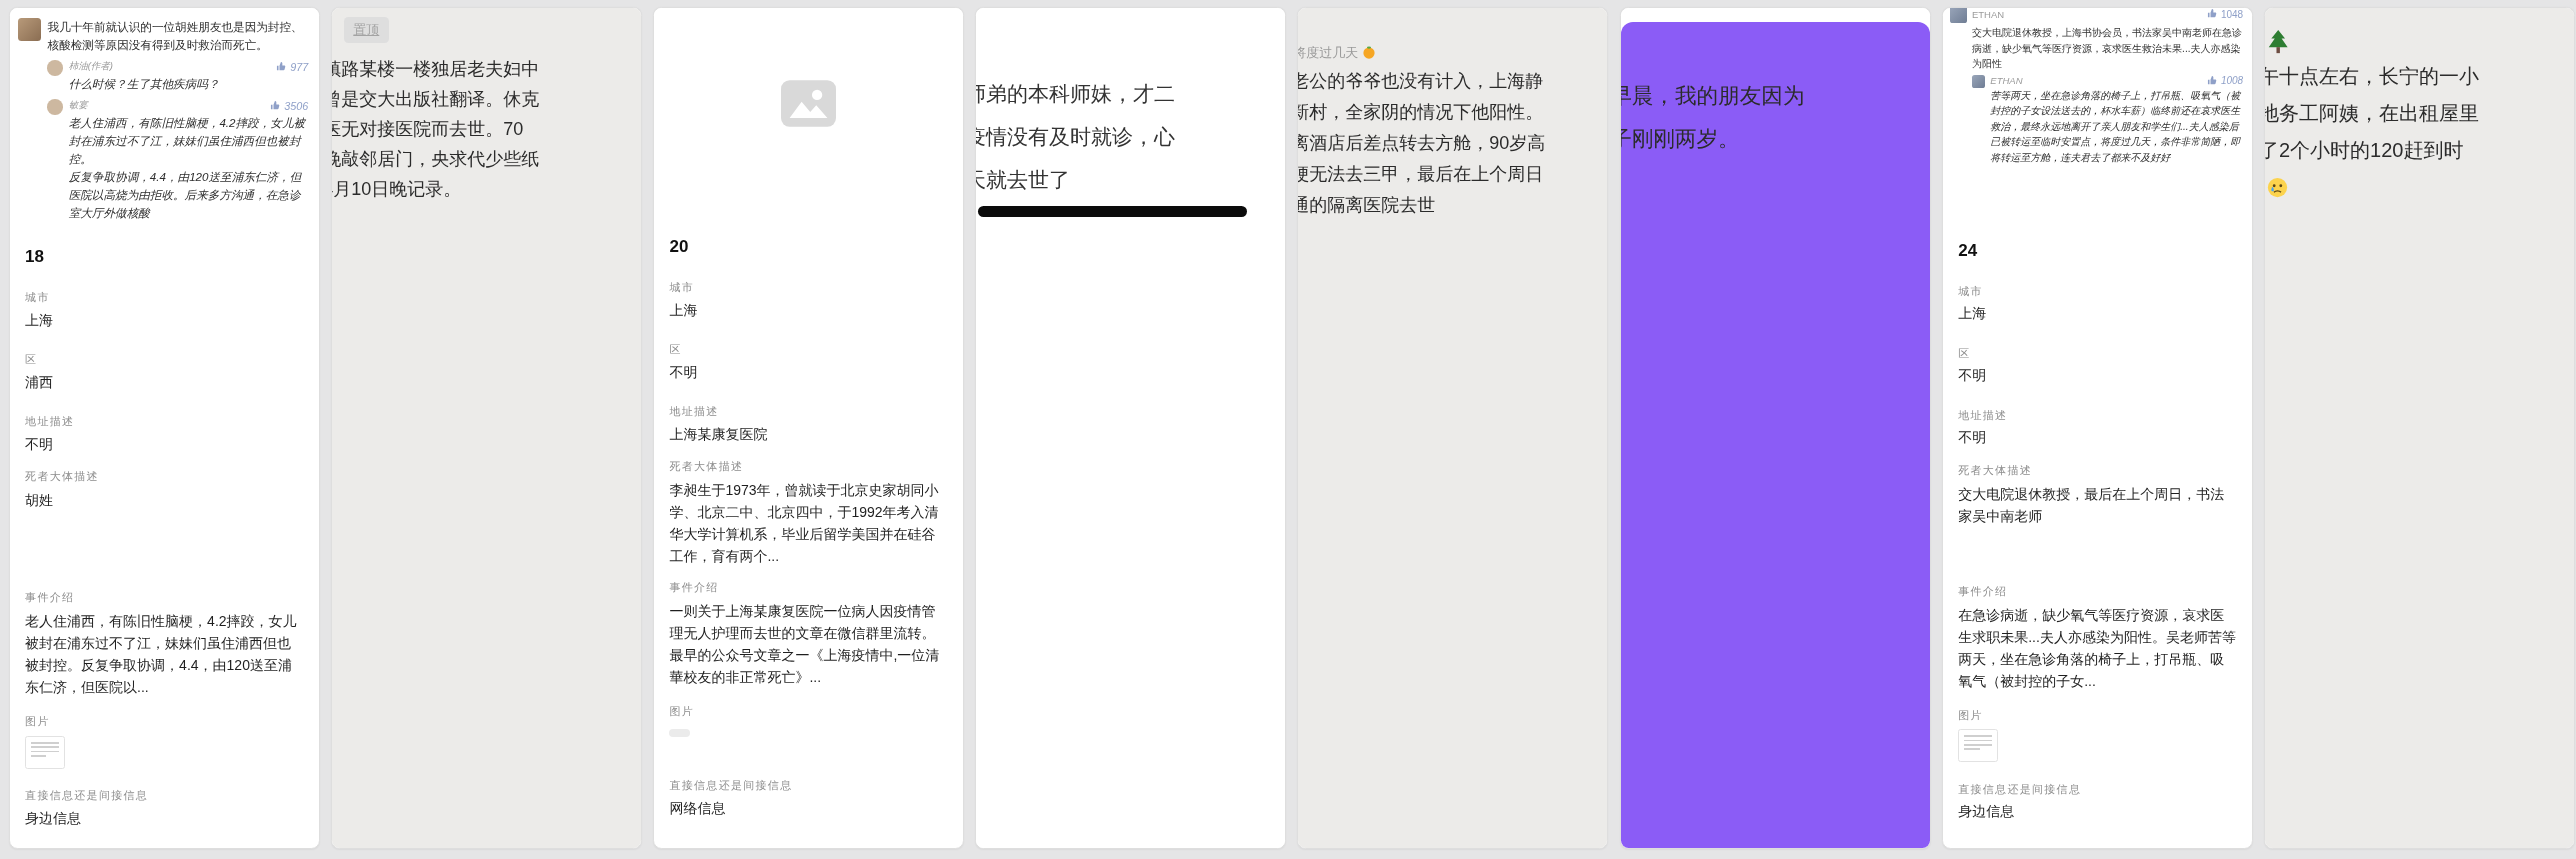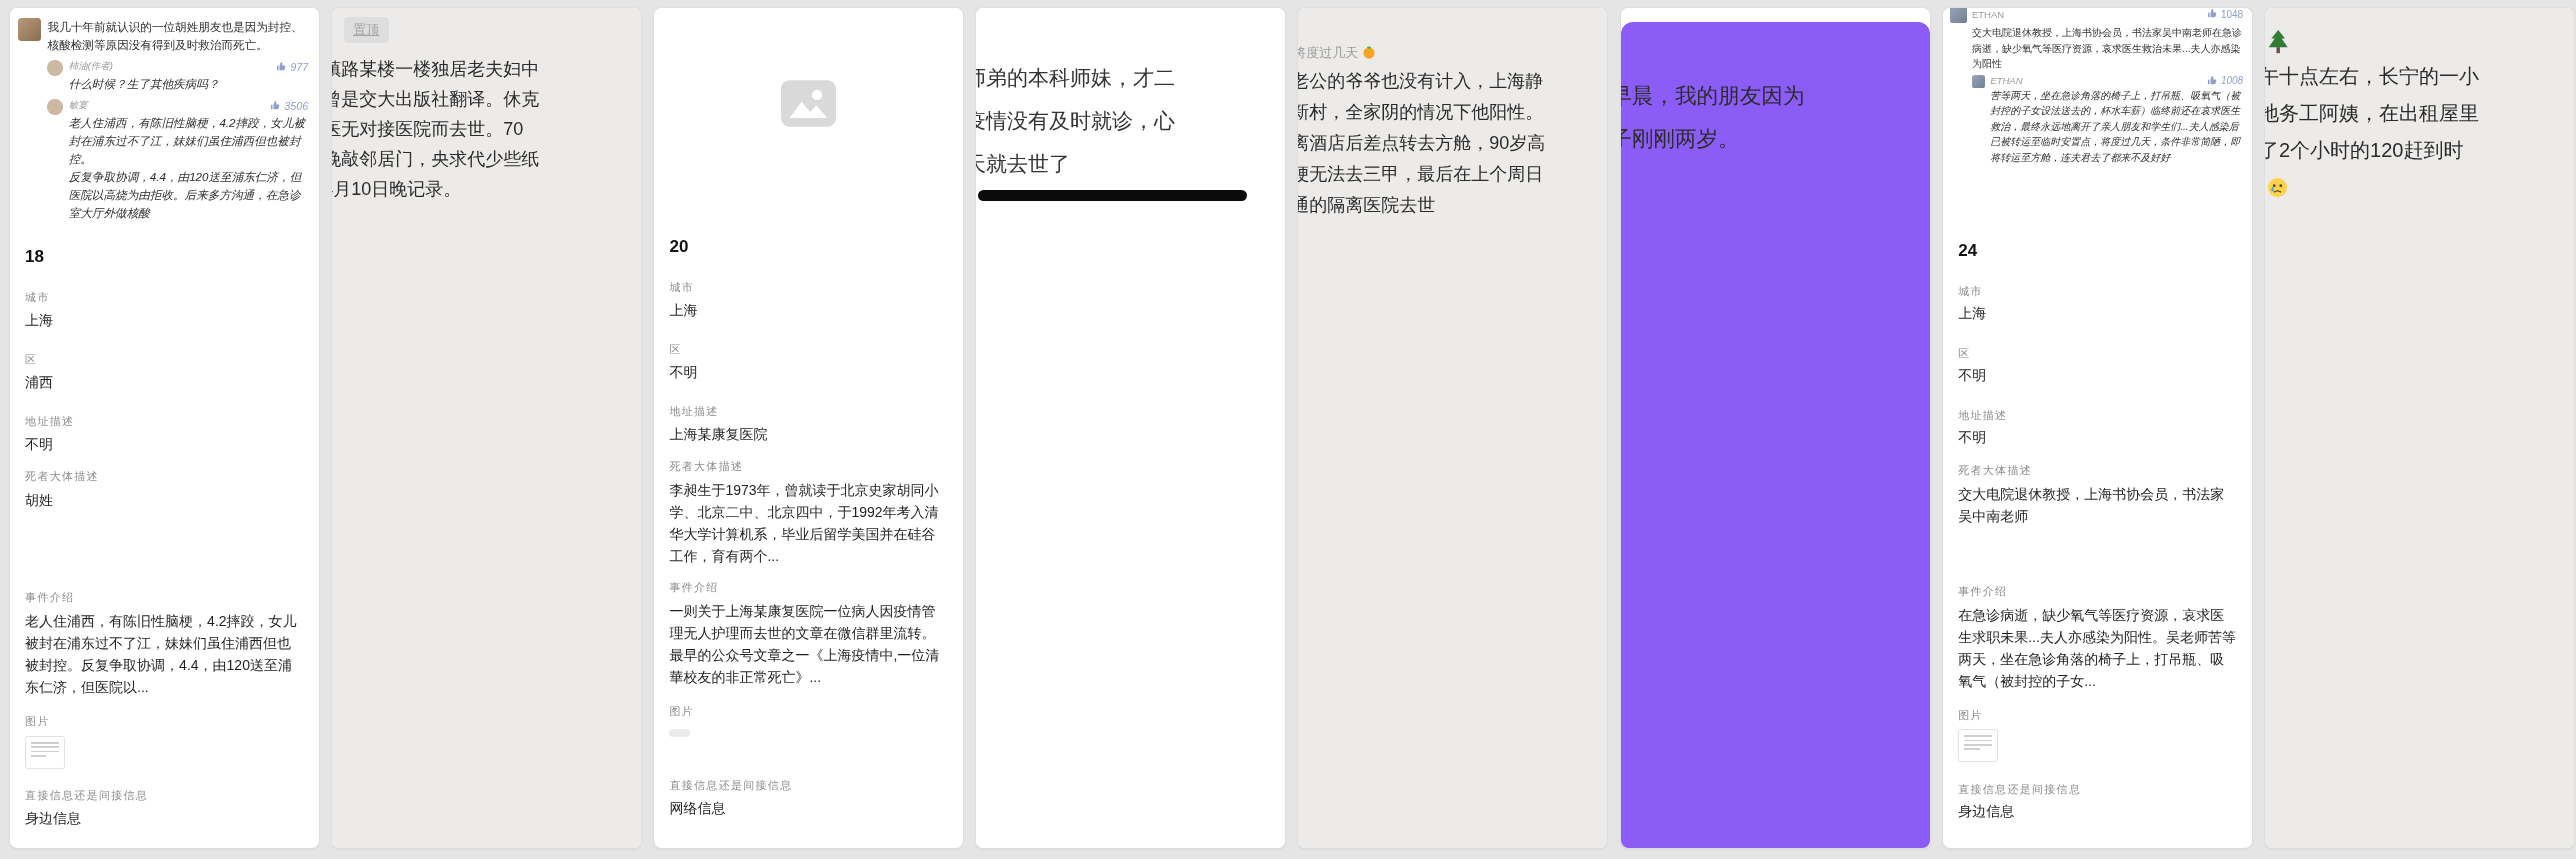--- a/index.html
+++ b/index.html
@@ -58,21 +58,21 @@
 
   
   .bigtext{height:100%;box-sizing:border-box;}
   .bg-gray{background:#ecebe9;}
   .badge{display:inline-block;margin:8.6px 0 0 12px;background:#dedede;color:#a3a3a3;
          font-size:13px;padding:4.3px 9.5px;border-radius:4.3px;text-decoration:underline;}
   .bt-lines{overflow:hidden;}
   .bt-line{white-space:nowrap;margin-left:-8.6px;color:#2b2b2b;}
   .c19 .bt-lines{margin-top:10.4px;}
   .c19 .bt-line{font-size:18px;line-height:30px;}
-  .c21 .bt-lines{padding-top:48px;}
+  .c21 .bt-lines{padding-top:64px;}
   .c21 .bt-line{font-size:21px;line-height:43px;color:#333;margin-left:-11.2px;}
   .black-bar{height:11.2px;background:#0b0b0b;border-radius:6px;width:269px;margin:5.2px 0 0 1.7px;}
   .author{display:flex;align-items:center;gap:3.5px;font-size:13px;color:#9a9a9a;}
   .c22 .author{margin:36px 0 0 -5.2px;}
   .author svg{width:14px;height:14px;}
   .c22 .bt-lines{margin-top:4.3px;}
   .c22 .bt-line{font-size:18px;line-height:31px;margin-left:-7px;}
   .panel{margin-top:14px;background:#8b5cf6;border-radius:12px 12px 0 0;
          height:calc(100% - 14px);box-sizing:border-box;padding-top:52px;}
   .c23 .bt-line{font-size:21.6px;line-height:43px;margin-left:-10.4px;}
@@ -328,21 +328,21 @@
       <div class="f f-simple">
         <div class="lbl">区</div>
         <div class="val">不明</div>
       </div>
       <div class="f f-simple">
         <div class="lbl">地址描述</div>
         <div class="val">不明</div>
       </div>
       <div class="f f-tall">
         <div class="lbl">死者大体描述</div>
-        <div class="val-multi">交大电院退休教授，上海书协会员，书法家吴中南老师</div>
+        <div class="val-multi">交大电院退休教授，最后在上个周日，书法家吴中南老师</div>
       </div>
       <div class="f f-tall">
         <div class="lbl">事件介绍</div>
         <div class="val-multi">在急诊病逝，缺少氧气等医疗资源，哀求医生求职未果...夫人亦感染为阳性。吴老师苦等两天，坐在急诊角落的椅子上，打吊瓶、吸氧气（被封控的子女...</div>
       </div>
       <div class="f f-image">
         <div class="lbl">图片</div>
         <div class="thumb-slot">
             <div class="thumb thumb-sm">
               <span class="t-lines">

